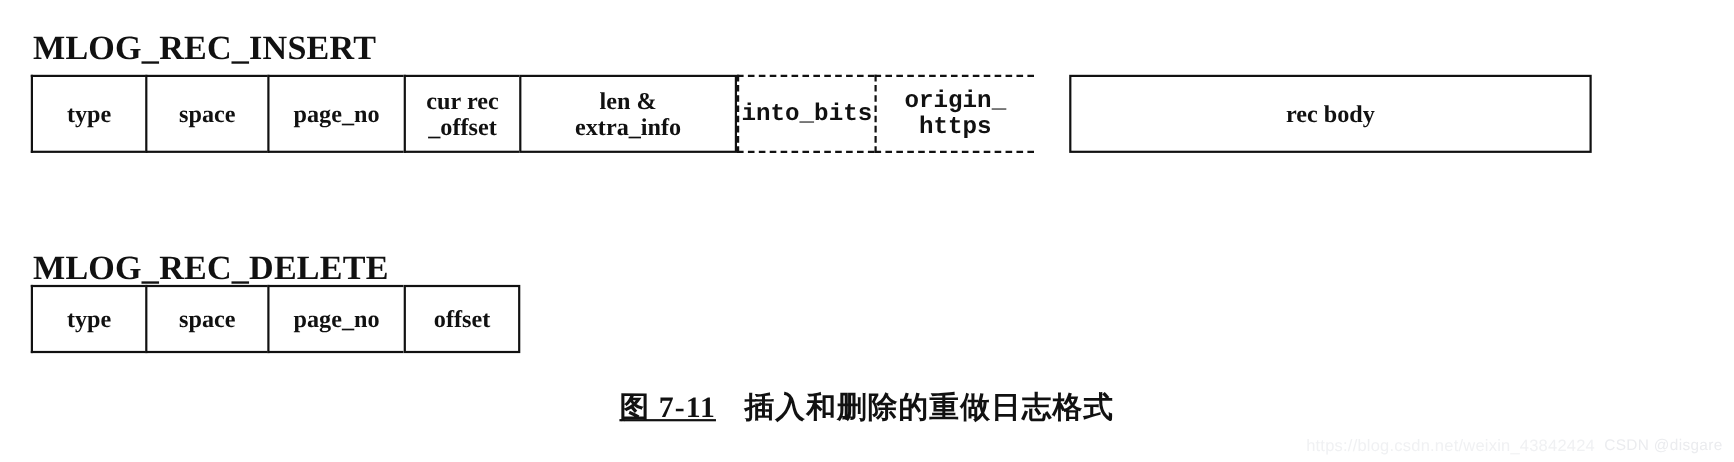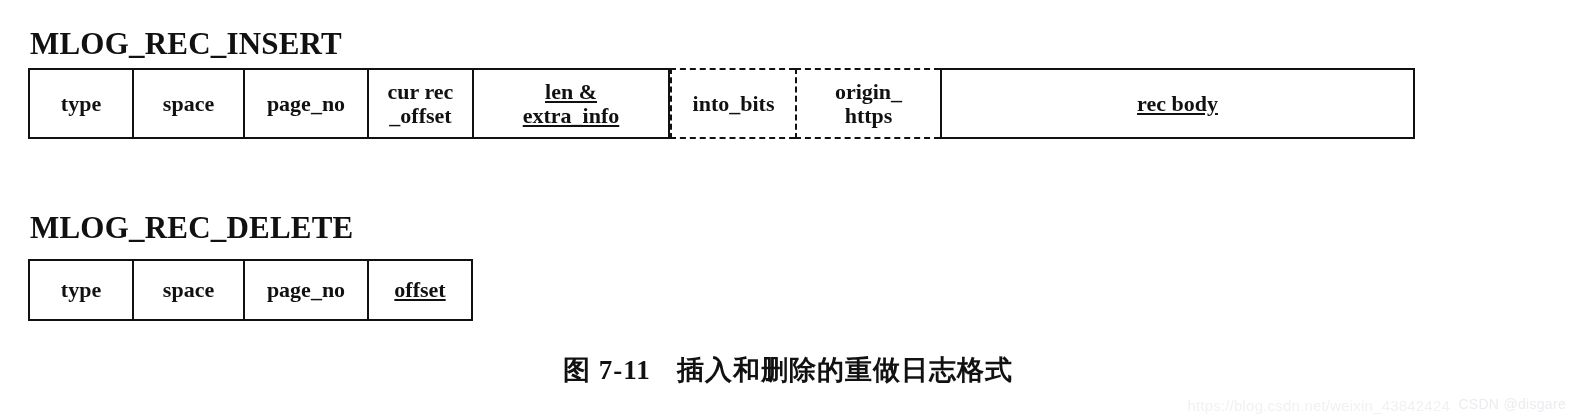--- a/index.html
+++ b/index.html
@@ -27,21 +27,21 @@
   .struct-title {
     position: absolute;
     font-family: "Liberation Serif", "DejaVu Serif", serif;
     font-size: 31px;
     font-weight: 700;
     letter-spacing: 0.2px;
     color: #111111;
     white-space: nowrap;
   }
   #insert-title { left: 30px; top: 26px; }
-  #delete-title { left: 30px; top: 210px; }
+  #delete-title { left: 30px; top: 226px; }
 
   
   .record-strip {
     position: absolute;
     display: flex;
     align-items: stretch;
     box-sizing: border-box;
   }
 
   .field-cell {
@@ -60,49 +60,49 @@
     white-space: pre-line;
   }
 
   
   .field-cell.solid {
     border: 2.5px solid #111111;
     border-right-width: 0;
   }
   .field-cell.solid.last-solid {
     border-right-width: 2.5px;
-    text-decoration: underline;
   }
 
   
   .field-cell.dashed {
     border-top: 2.5px dashed #111111;
     border-bottom: 2.5px dashed #111111;
     border-left: 2.5px dashed #111111;
     border-right: 0;
+    font-family: Liberation Mono, monospace;
   }
 
   
   #insert-strip { left: 28px; top: 68px; height: 71px; }
   #delete-strip { left: 28px; top: 259px; height: 62px; }
 
   
   .caption {
     position: absolute;
     left: 0;
     right: 0;
     top: 352px;
     text-align: center;
     font-family: "Liberation Serif", "DejaVu Serif", serif;
     font-size: 27px;
     font-weight: 700;
     color: #111111;
     letter-spacing: 1px;
   }
-  .caption .cap-num { margin-right: 26px; }
+  .caption .cap-num { margin-right: 26px; text-decoration: underline; }
 
   
   .watermark {
     position: absolute;
     font-family: "Liberation Sans", "DejaVu Sans", sans-serif;
     white-space: nowrap;
     pointer-events: none;
     user-select: none;
   }
   #watermark-url {
@@ -131,21 +131,21 @@
       <div class="field-cell solid" style="width: 104px; flex: 0 0 104px;">type</div>
       <div class="field-cell solid" style="width: 111px; flex: 0 0 111px;">space</div>
       <div class="field-cell solid" style="width: 124px; flex: 0 0 124px;">page_no</div>
       <div class="field-cell solid" style="width: 105px; flex: 0 0 105px;">cur rec
 _offset</div>
       <div class="field-cell solid last-solid" style="width: 198px; flex: 0 0 198px;">len &amp;
 extra_info</div>
       <div class="field-cell dashed" style="width: 125px; flex: 0 0 125px;">into_bits</div>
       <div class="field-cell dashed" style="width: 145px; flex: 0 0 145px;">origin_
 https</div>
-      <div class="field-cell solid last-solid" style="width: 475px; flex: 0 0 475px;">rec body</div>
+      <div class="field-cell solid last-solid" style="width: 475px; flex: 0 0 475px; margin-left: 32px;">rec body</div>
     </div>
 
   <div class="struct-title" id="delete-title">MLOG_REC_DELETE</div>
 
   <div class="record-strip" id="delete-strip">
       <div class="field-cell solid" style="width: 104px; flex: 0 0 104px;">type</div>
       <div class="field-cell solid" style="width: 111px; flex: 0 0 111px;">space</div>
       <div class="field-cell solid" style="width: 124px; flex: 0 0 124px;">page_no</div>
       <div class="field-cell solid last-solid" style="width: 106px; flex: 0 0 106px;">offset</div>
     </div>

